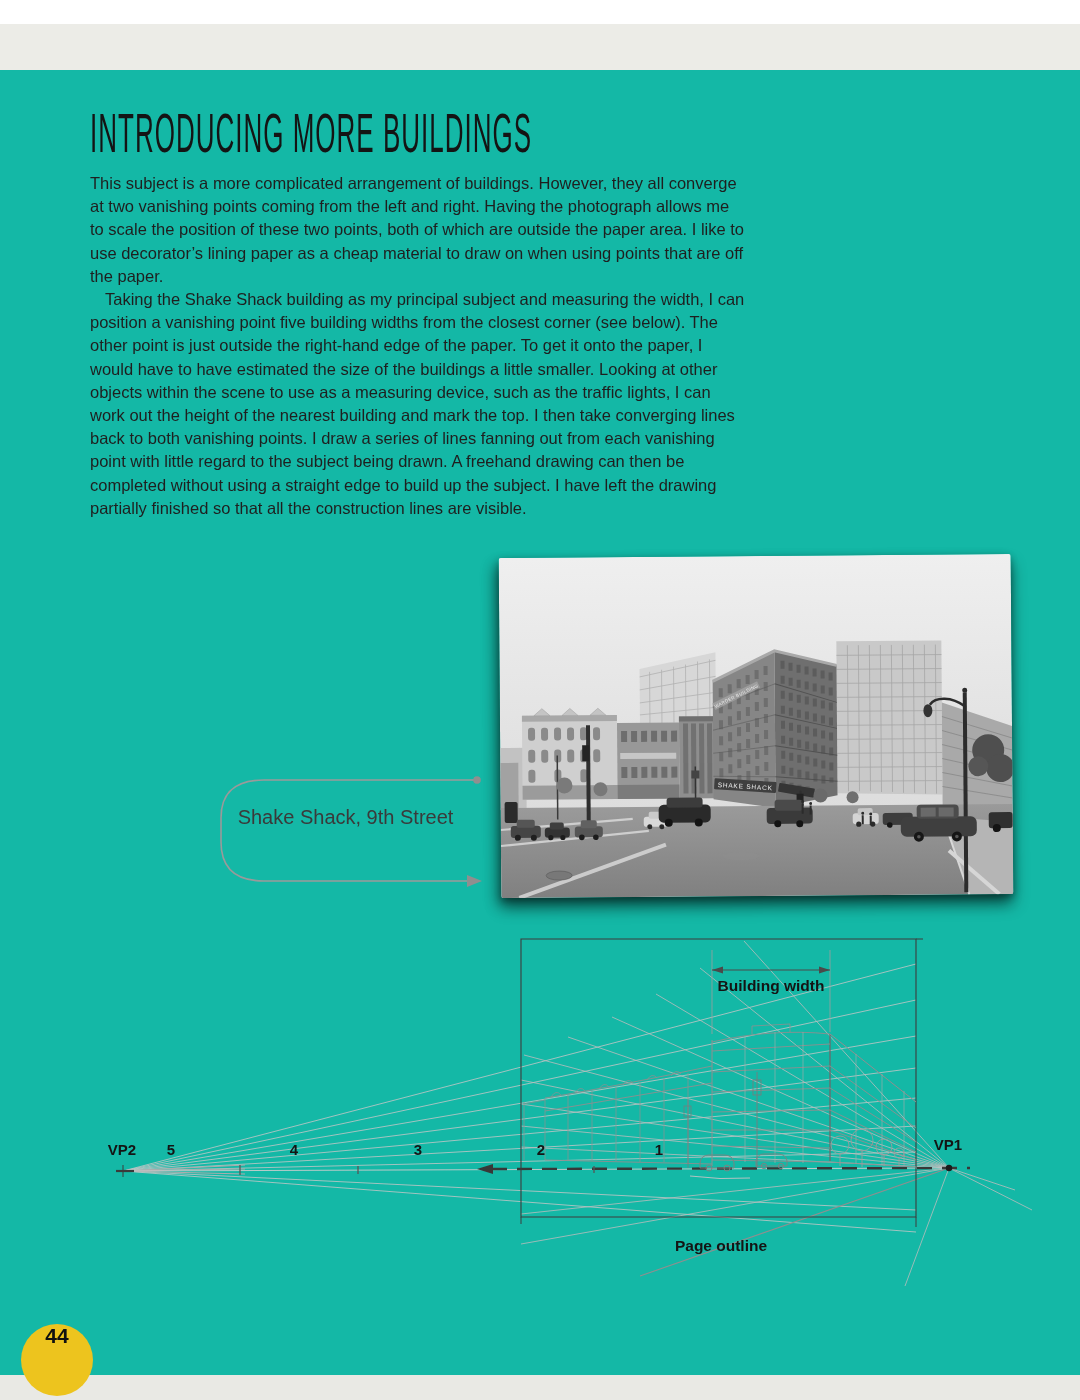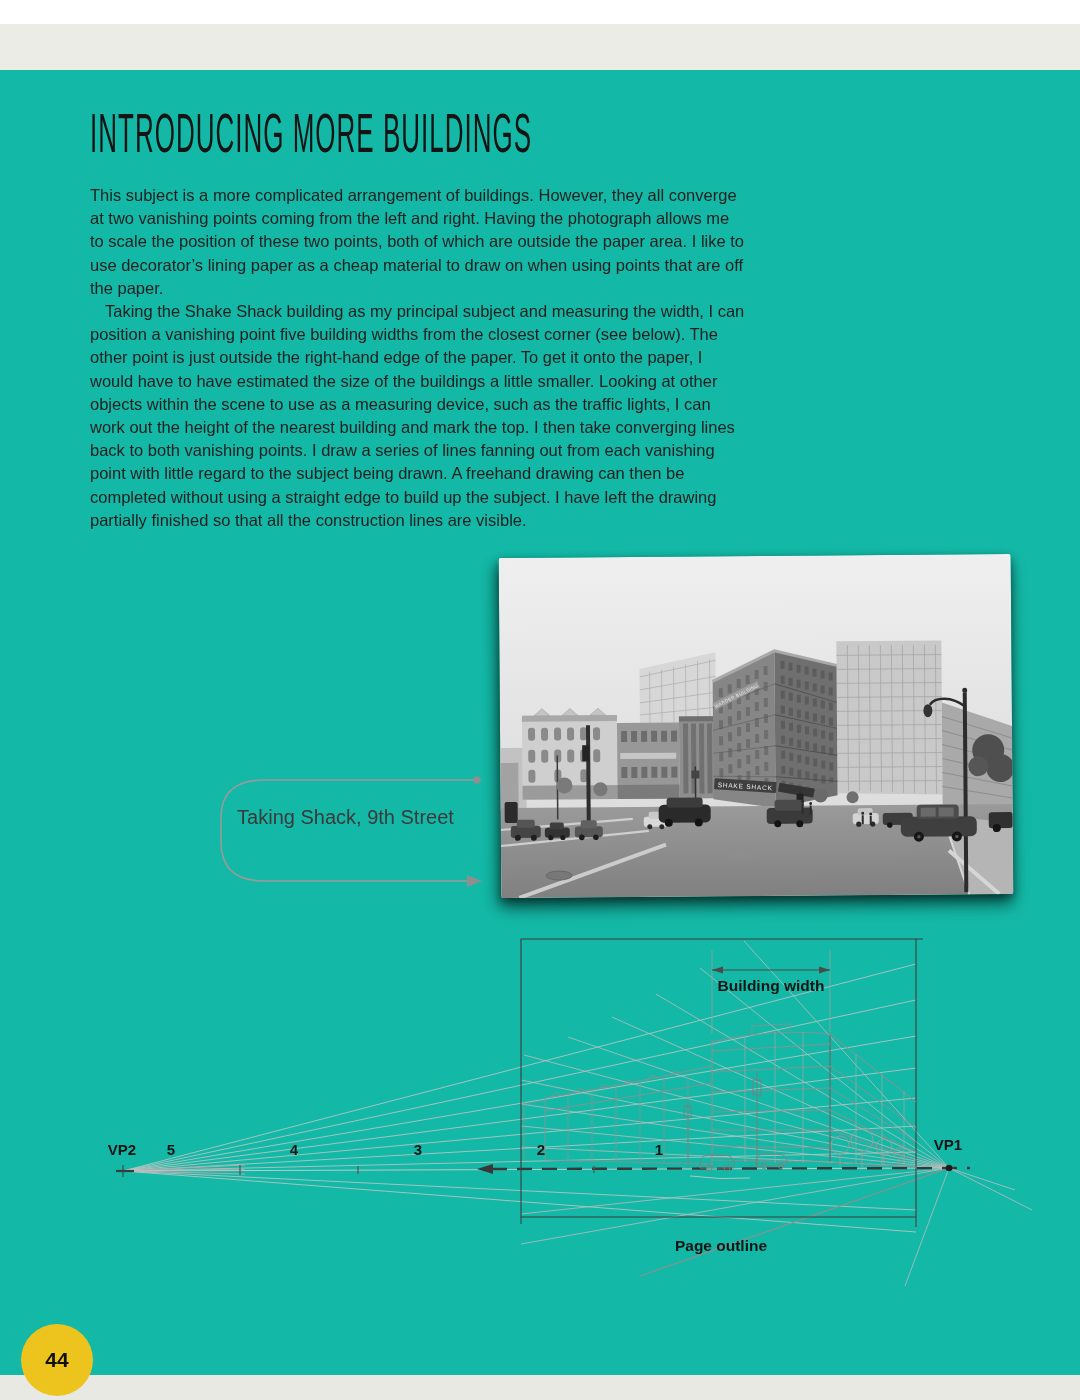--- a/index.html
+++ b/index.html
@@ -3,33 +3,33 @@
 <meta charset="utf-8">
 <style>
   html,body{margin:0;padding:0;background:#ffffff;}
   .page{position:relative;width:1080px;height:1400px;background:#14b8a6;overflow:hidden;
         font-family:"Liberation Sans",sans-serif;margin-top:24px;}
   .top-bar{position:absolute;left:0;top:0;width:1080px;height:46px;background:#ecece7;}
   .bottom-bar{position:absolute;left:0;top:1351px;width:1080px;height:49px;background:#e9e9e4;}
   .title{position:absolute;left:90px;top:88px;font-size:26px;font-weight:400;color:#141414;
          letter-spacing:1px;line-height:20px;transform:scaleY(2.12);transform-origin:0 0;
          white-space:nowrap;}
-  .bodytext{position:absolute;left:90px;top:160px;width:655px;font-size:16.5px;line-height:23.2px;
+  .bodytext{position:absolute;left:90px;top:148px;width:655px;font-size:16.5px;line-height:23.2px;
             color:#1f1f1f;}
   .bodytext p{margin:0;}
   .bodytext p.indent{text-indent:15px;}
   .callout-shape{position:absolute;left:208px;top:744px;}
   .callout-text{position:absolute;left:218px;top:780px;width:255px;text-align:center;
                 font-size:20px;line-height:27px;color:#3a3a3a;}
   .photo{position:absolute;left:500px;top:532px;width:512px;height:340px;
          transform:rotate(-0.45deg);border-radius:2px;overflow:hidden;
          box-shadow:0 10px 16px rgba(0,0,0,.45),0 3px 7px rgba(0,0,0,.32),-5px 7px 14px rgba(0,0,0,.25);}
   .diagram{position:absolute;left:0;top:890px;}
   .pagenum-circle{position:absolute;left:21px;top:1300px;width:72px;height:72px;border-radius:50%;
-                  background:#edc41e;display:flex;align-items:center;justify-content:center;
+                  background:#edc41e;display:flex;align-items:flex-start;justify-content:center;
                   font-size:21px;font-weight:bold;color:#101010;}
   .dlabel{font-family:"Liberation Sans",sans-serif;font-weight:bold;fill:#141414;}
 </style>
 </head>
 <body>
 
 <div class="page">
 
   <div class="top-bar"></div>
 
@@ -39,21 +39,21 @@
     <p>This subject is a more complicated arrangement of buildings. However, they all converge at two vanishing points coming from the left and right. Having the photograph allows me to scale the position of these two points, both of which are outside the paper area. I like to use decorator’s lining paper as a cheap material to draw on when using points that are off the paper.</p>
     <p class="indent">Taking the Shake Shack building as my principal subject and measuring the width, I can position a vanishing point five building widths from the closest corner (see below). The other point is just outside the right-hand edge of the paper. To get it onto the paper, I would have to have estimated the size of the buildings a little smaller. Looking at other objects within the scene to use as a measuring device, such as the traffic lights, I can work out the height of the nearest building and mark the top. I then take converging lines back to both vanishing points. I draw a series of lines fanning out from each vanishing point with little regard to the subject being drawn. A freehand drawing can then be completed without using a straight edge to build up the subject. I have left the drawing partially finished so that all the construction lines are visible.</p>
   </div>
 
   <svg class="callout-shape" width="285" height="130" viewBox="0 0 285 130">
     <path d="M 269 12 H 56 Q 13 12 13 50 V 74 Q 13 113 56 113 H 259" fill="none" stroke="#9a9a9a" stroke-width="1.6"></path>
     <circle cx="269" cy="12" r="3.8" fill="#8f8f8f"></circle>
     <polygon points="259,107 259,119 274,113" fill="#8f8f8f"></polygon>
   </svg>
   <div class="callout-text">
-    <div>Taking Shack, 9th Street</div>
+    <div>Shake Shack, 9th Street</div>
   </div>
 
   <div class="photo">
     <svg width="512" height="340" viewBox="0 0 512 340">
       <defs>
         <linearGradient id="skyg" x1="0" y1="0" x2="0" y2="1">
           <stop offset="0" stop-color="#efefef"></stop>
             <stop offset="1" stop-color="#d7d7d7"></stop>
         </linearGradient>
         <linearGradient id="roadg" x1="0" y1="0" x2="0" y2="1">

